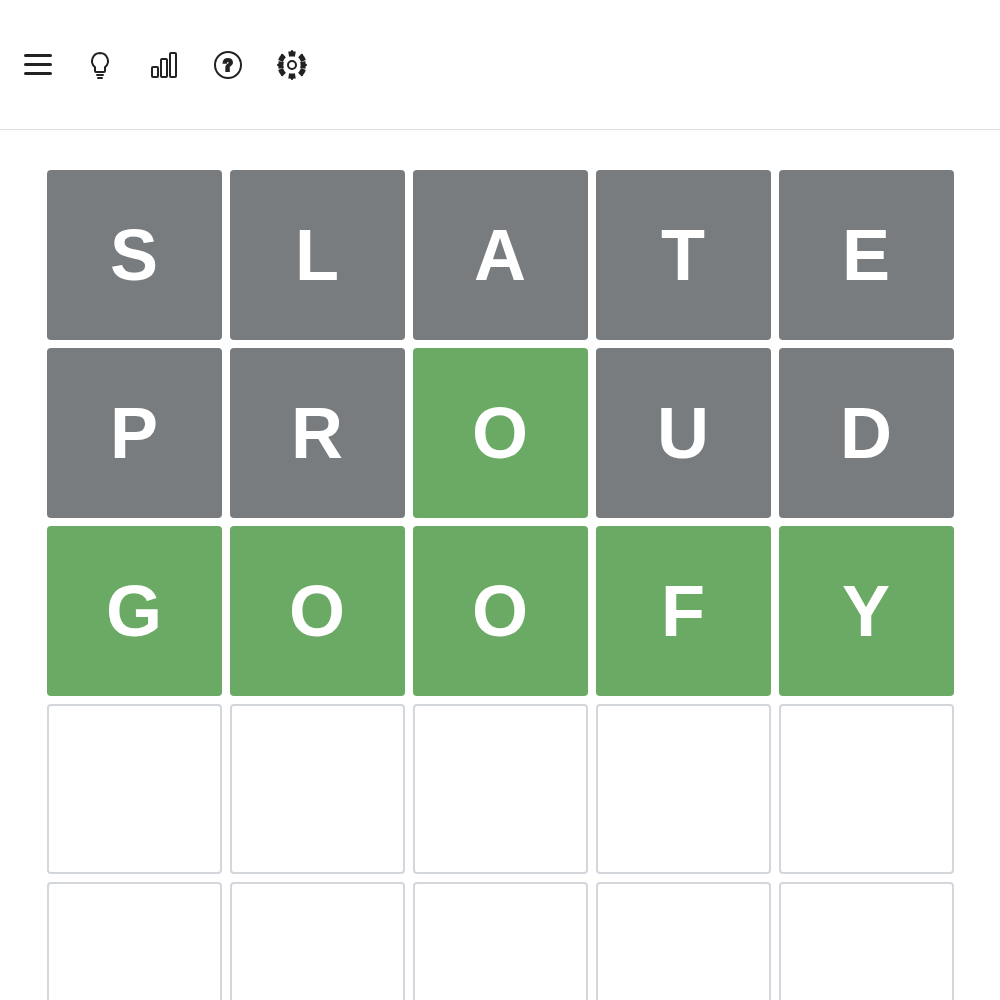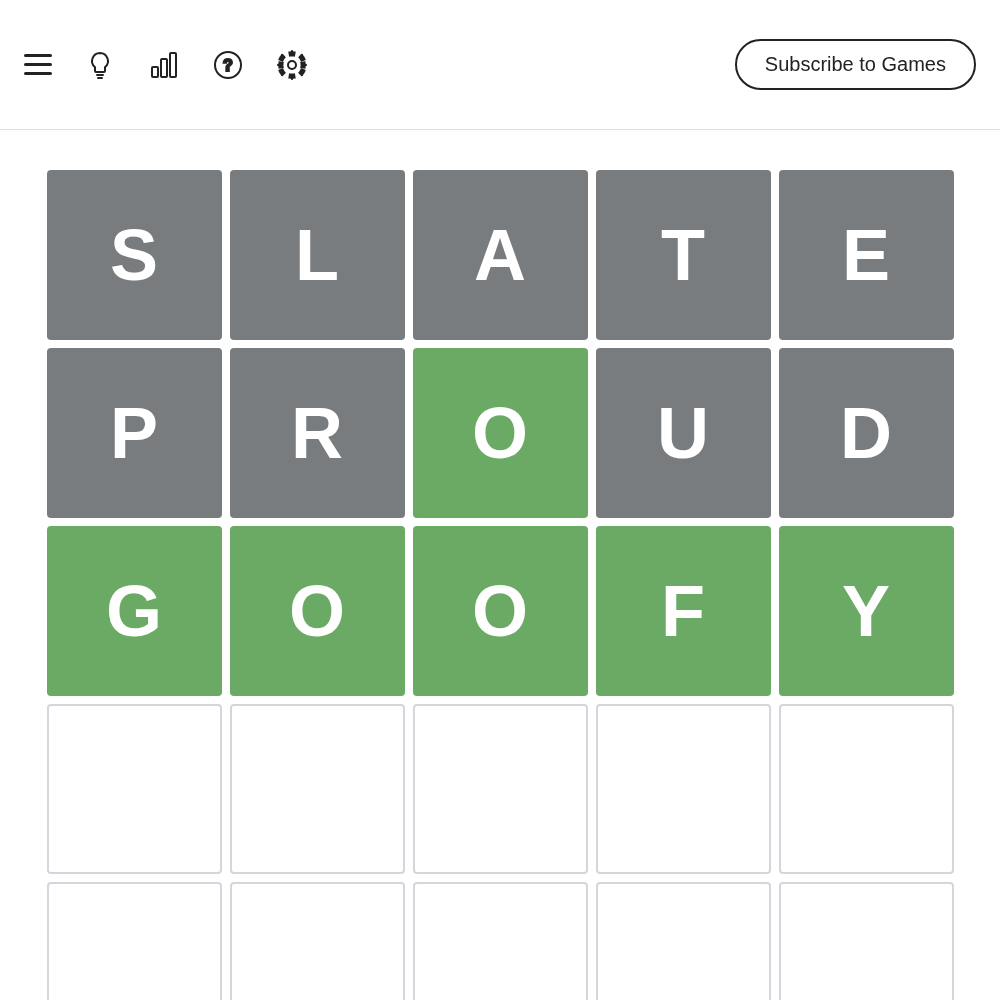--- a/index.html
+++ b/index.html
@@ -164,21 +164,20 @@
         <path d="M13.5 28.5a13.5 13.5 0 0 0 5 0l-.5-3a10 10 0 0 1-4 0z" fill="#222"></path>
         <path d="M3.5 13.5a13.5 13.5 0 0 0 0 5l3-.5a10 10 0 0 1 0-4z" fill="#222"></path>
         <path d="M28.5 13.5a13.5 13.5 0 0 1 0 5l-3-.5a10 10 0 0 0 0-4z" fill="#222"></path>
         <path d="M6.1 6.1a13.5 13.5 0 0 0-2.5 4.3l2.8 1.1a10 10 0 0 1 1.9-3.2z" fill="#222"></path>
         <path d="M25.9 6.1a13.5 13.5 0 0 1 2.5 4.3l-2.8 1.1a10 10 0 0 0-1.9-3.2z" fill="#222"></path>
         <path d="M6.1 25.9a13.5 13.5 0 0 1-2.5-4.3l2.8-1.1a10 10 0 0 0 1.9 3.2z" fill="#222"></path>
         <path d="M25.9 25.9a13.5 13.5 0 0 0 2.5-4.3l-2.8-1.1a10 10 0 0 1-1.9 3.2z" fill="#222"></path>
       </svg>
     </div>
   </div>
-  <button class="subscribe-btn">Subscribe to Games</button>
 </div>
 
 <div id="game-area">
 
   <div class="grid-row">
     <div class="tile tile-gray">S</div>
     <div class="tile tile-gray">L</div>
     <div class="tile tile-gray">A</div>
     <div class="tile tile-gray">T</div>
     <div class="tile tile-gray">E</div>

